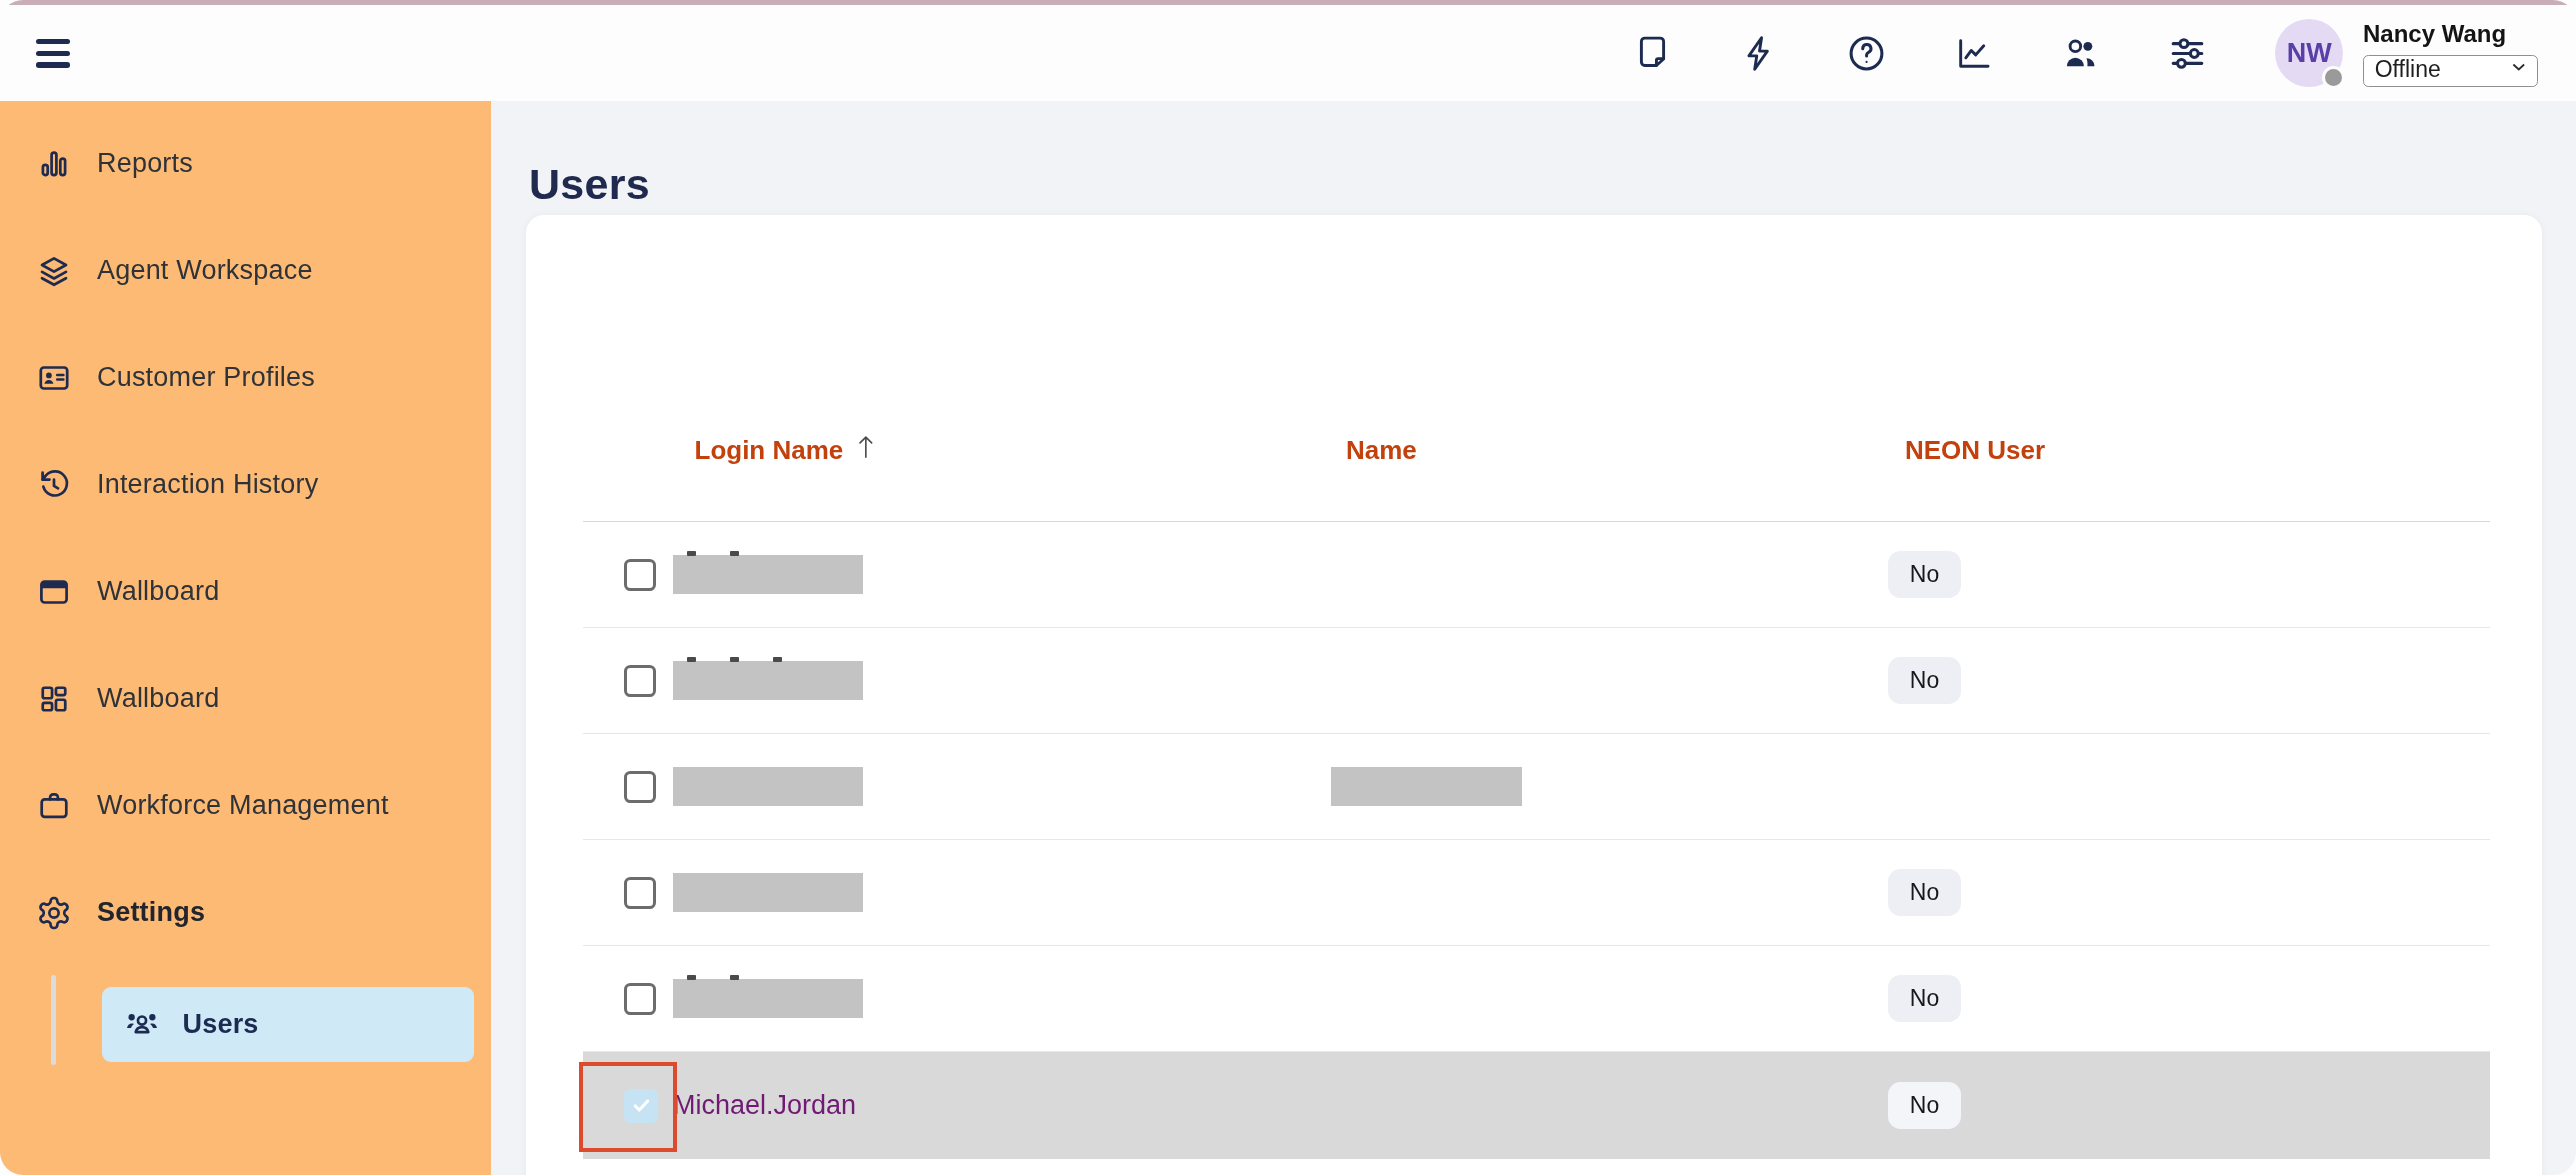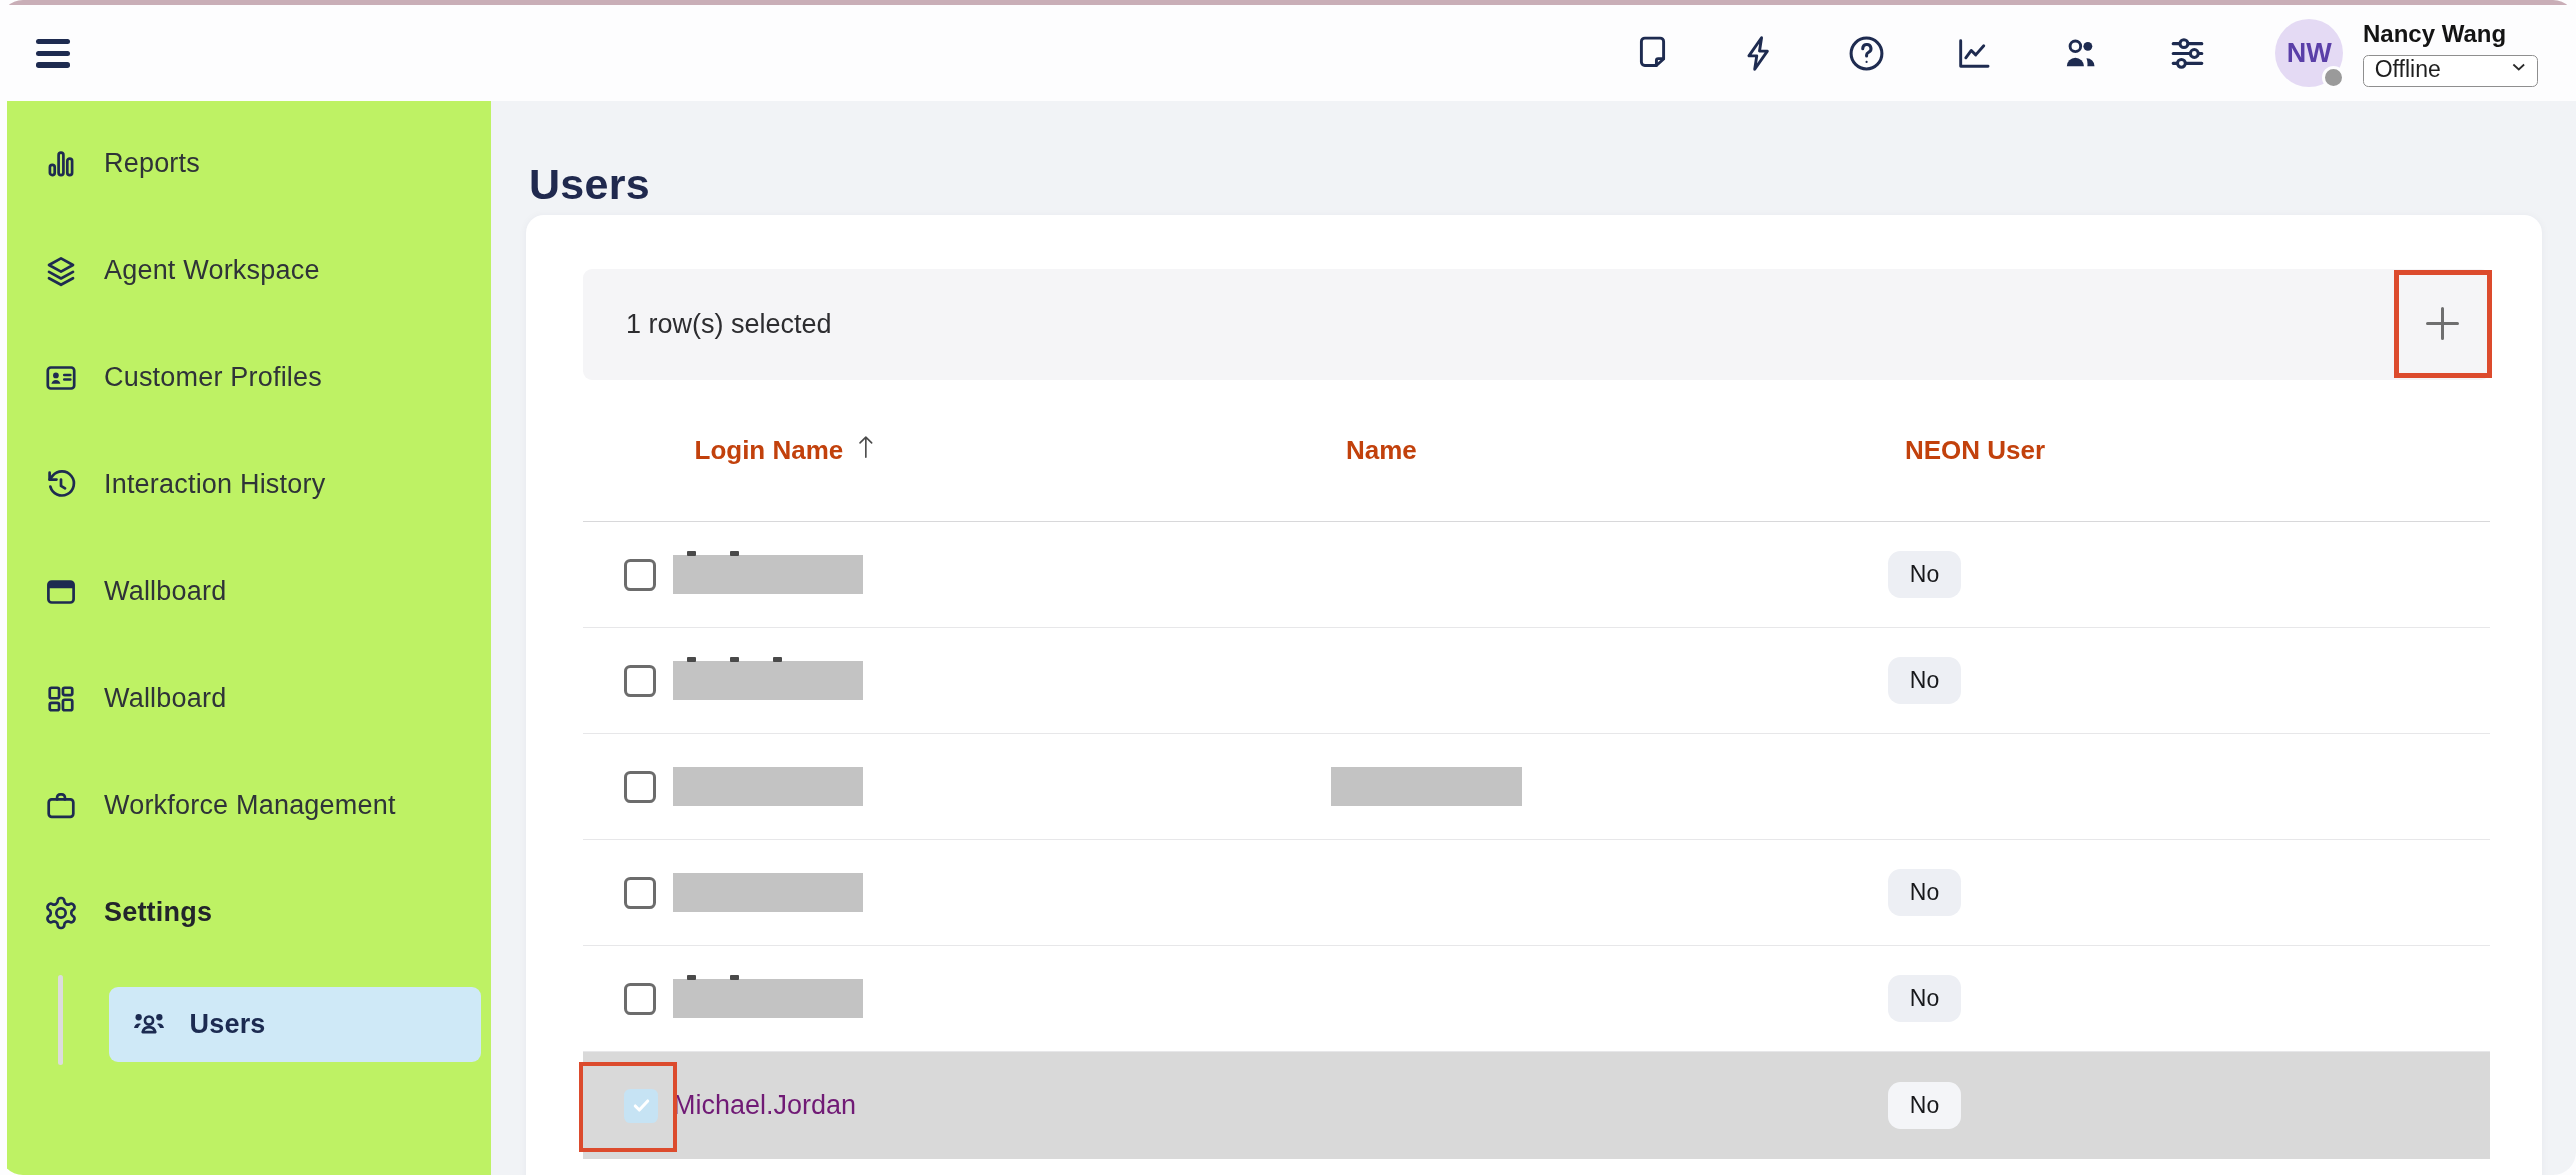--- a/index.html
+++ b/index.html
@@ -19,21 +19,21 @@
   .icon-btn svg{stroke:#1e2b50;fill:none;stroke-width:1.7;stroke-linecap:round;stroke-linejoin:round;}
   .user-area{display:flex;align-items:center;gap:19.7px;margin-left:66px;}
   .avatar{position:relative;width:68px;height:68px;border-radius:50%;background:#e4daf4;color:#5a3fa8;font-weight:700;font-size:27px;display:flex;align-items:center;justify-content:center;cursor:pointer;}
   .status-dot{position:absolute;right:-1.8px;bottom:-1.8px;width:23px;height:23px;border-radius:50%;background:#9a9a9a;border:3.6px solid #fdfdfe;box-sizing:border-box;}
   .user-block{display:flex;flex-direction:column;}
   .user-name{font-size:24px;font-weight:700;color:#141414;margin-bottom:6.3px;}
   .status-select{width:175px;height:32px;border:1.8px solid #8f8f8f;border-radius:5.4px;background:#fff;display:flex;align-items:flex-start;justify-content:space-between;padding:0 7.2px 0 10.7px;font-size:23px;color:#1f1f1f;box-sizing:border-box;cursor:pointer;}
   .status-select svg{stroke:#2b2b2b;fill:none;stroke-width:2;}
 
   
-  .sidebar{position:absolute;left:7px;top:101px;width:491px;bottom:0;background:#bef264;padding-top:9px;box-sizing:border-box;}
+  .sidebar{position:absolute;left:0;top:101px;width:491px;bottom:0;background:#fdba74;padding-top:9px;box-sizing:border-box;}
   .nav-item{height:107px;display:flex;align-items:center;gap:25px;padding-left:36px;cursor:pointer;}
   .nav-icon{width:36px;height:36px;display:flex;align-items:center;justify-content:center;flex:none;}
   .nav-icon svg{stroke:#1e2b50;fill:none;stroke-width:1.8;stroke-linecap:round;stroke-linejoin:round;}
   .nav-label{font-size:27px;color:#2f3338;letter-spacing:0.2px;}
   .nav-item.bold .nav-label{font-weight:700;color:#22252b;}
   .sub-wrap{position:relative;margin-top:20.6px;}
   .indent-line{position:absolute;left:51px;top:-11.6px;width:4.5px;height:90px;background:#dcdcdc;border-radius:2.7px;}
   .nav-sub{margin-left:102px;width:372px;height:75px;background:#cfe9f7;border-radius:9px;display:flex;align-items:center;gap:23px;padding-left:21.5px;box-sizing:border-box;cursor:pointer;}
   .nav-sub .nav-icon svg{stroke:#1c2b51;}
   .nav-sub .nav-label{font-weight:700;color:#1c2b51;font-size:27px;}
@@ -246,30 +246,20 @@
         <span class="nav-label">Users</span>
       </div>
     </div>
   </nav>
 
   <main class="main">
     <h1 class="page-title">Users</h1>
 
     <section class="card">
 
-      <div class="toolbar">
-        <span class="sel-text">1 row(s) selected</span>
-        <div class="add-annotation">
-          <button class="add-btn">
-            <svg width="45" height="45" viewBox="0 0 24 24">
-                <path d="M12 4v16M4 12h16"></path>
-              </svg>
-          </button>
-        </div>
-      </div>
 
       <div class="table">
         <div class="thead">
           <div class="th"></div>
           <div class="th login">
             <span>Login Name</span>
             <svg class="sort-icon" width="19.7" height="27" viewBox="0 0 22 30">
                 <path d="M11 27V5M4.5 11 11 4.5 17.5 11" stroke="#4a4a4a" stroke-width="1.8" fill="none" stroke-linecap="round" stroke-linejoin="round"></path>
               </svg>
           </div>

